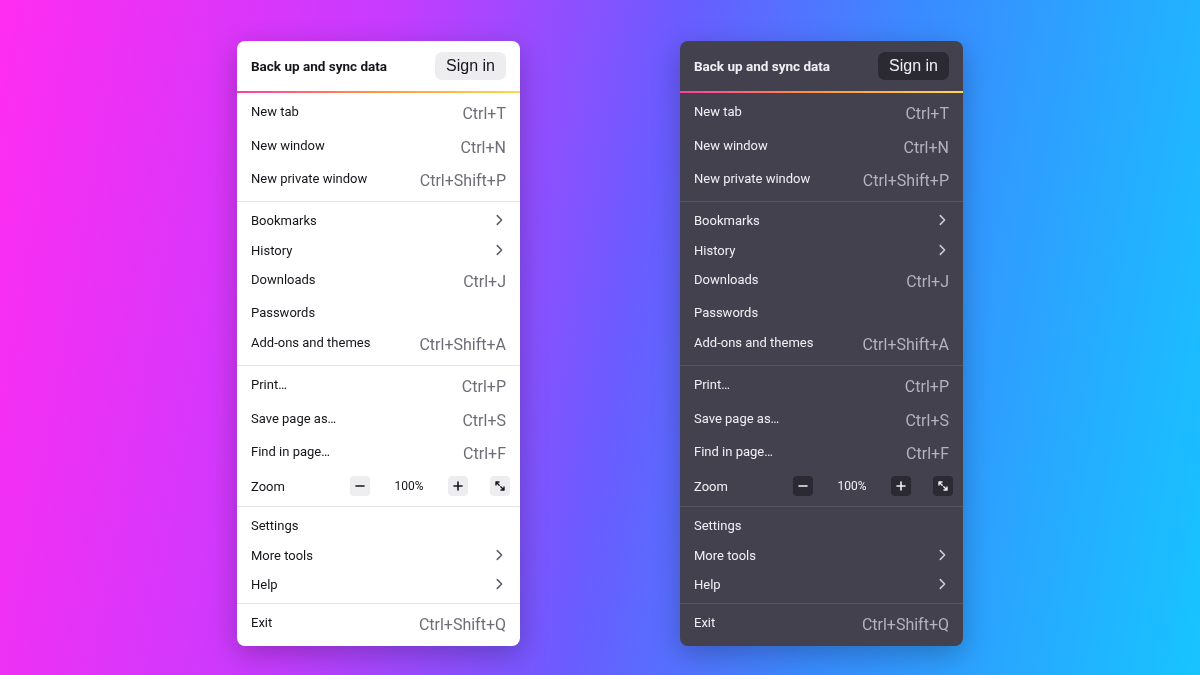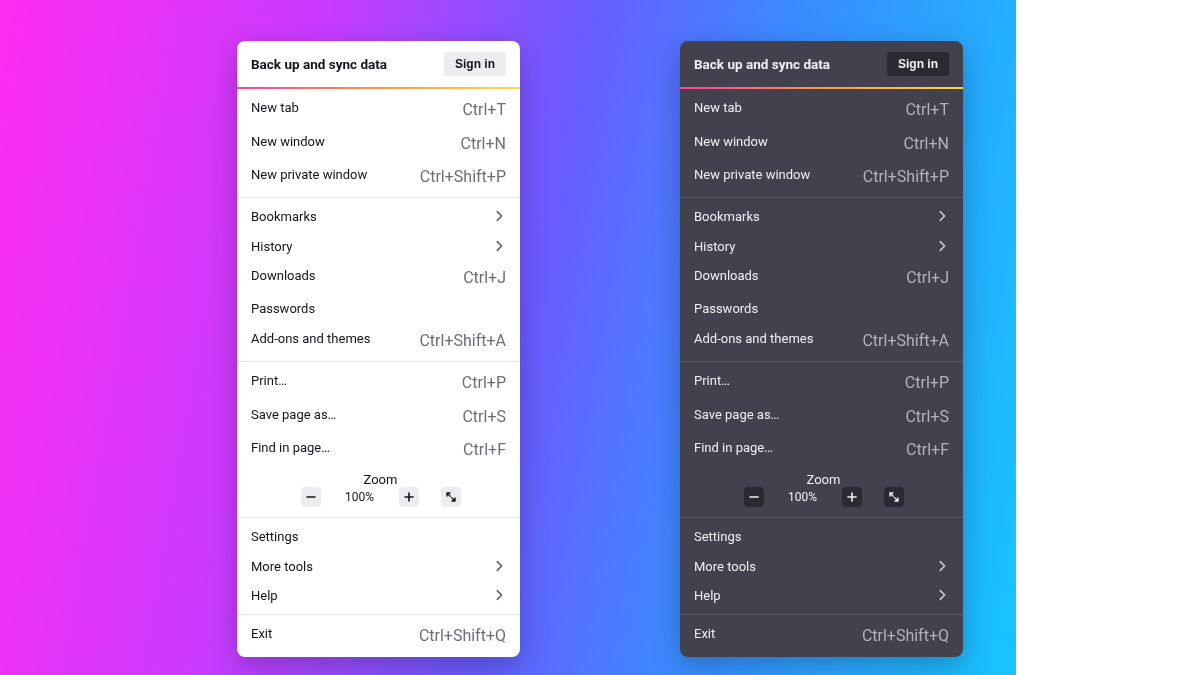--- a/index.html
+++ b/index.html
@@ -1,18 +1,18 @@
 <!DOCTYPE html>
 <html><head>
 <meta charset="utf-8">
 <style>
   * { box-sizing: border-box; margin: 0; padding: 0; }
   html, body { width: 1200px; height: 675px; overflow: hidden; font-family: -apple-system, BlinkMacSystemFont, "Segoe UI", Roboto, Helvetica, Arial, sans-serif; }
   .bg {
-    width: 1016px; height: 675px;
+    width: 1200px; height: 675px;
     background: linear-gradient(100deg, #ff2cf1 0%, #c53cff 30%, #6a5cff 52%, #3a8bff 70%, #17c4ff 100%);
     position: relative;
     padding-left: 40px;
   }
   .menu {
     position: absolute;
     width: 283px;
     top: 41px;
     border-radius: 8px;
     box-shadow: 0 8px 28px rgba(0,0,0,0.25);
@@ -20,23 +20,23 @@
     font-size: 13px;
   }
   .menu.light { left: 237px; background: #ffffff; color: #15141a; }
   .menu.dark  { left: 680px; background: #42414d; color: #f0f0f4; }
   .header {
     display: flex; align-items: center; justify-content: space-between;
     padding: 11px 14px;
   }
   .header-title { font-weight: 700; font-size: 13.5px; }
   .signin {
-    font-size: 12px; font-weight: 700;
+    font-size: 16px; font-weight: 400;
     padding: 5px 11px;
-    border-radius: 2px;
+    border-radius: 7px;
     border: none;
     cursor: pointer;
   }
   .light .signin { background: #ededf0; color: #15141a; }
   .dark  .signin { background: #2b2a33; color: #f0f0f4; }
   .accent-bar {
     height: 2px; width: 100%;
     background: linear-gradient(90deg, #ff3e9e, #ff9640, #ffd94a);
   }
   .section { padding: 4px 0; }
@@ -50,21 +50,20 @@
   .item .label { font-size: 13px; }
   .shortcut { font-size: 16px; }
   .light .shortcut { color: #6d6d77; }
   .dark  .shortcut { color: #b3b2bd; }
   .chevron svg { width: 14px; height: 14px; display: block; }
   .light .chevron svg path { stroke: #5b5b66; }
   .dark  .chevron svg path { stroke: #cfcfd8; }
   .zoom-row {
     display: flex; align-items: center; justify-content: space-between;
     padding: 6px 10px 6px 14px;
-    flex-direction: column;
   }
   .zoom-controls { display: flex; align-items: center; gap: 22px; }
   .zoom-btn {
     width: 20px; height: 20px; border-radius: 4px;
     display: flex; align-items: center; justify-content: center;
     border: none; cursor: pointer;
   }
   .light .zoom-btn { background: #ededf0; color: #15141a; }
   .dark  .zoom-btn { background: #2b2a33; color: #f0f0f4; }
   .zoom-value { font-size: 12px; min-width: 34px; text-align: center; }

